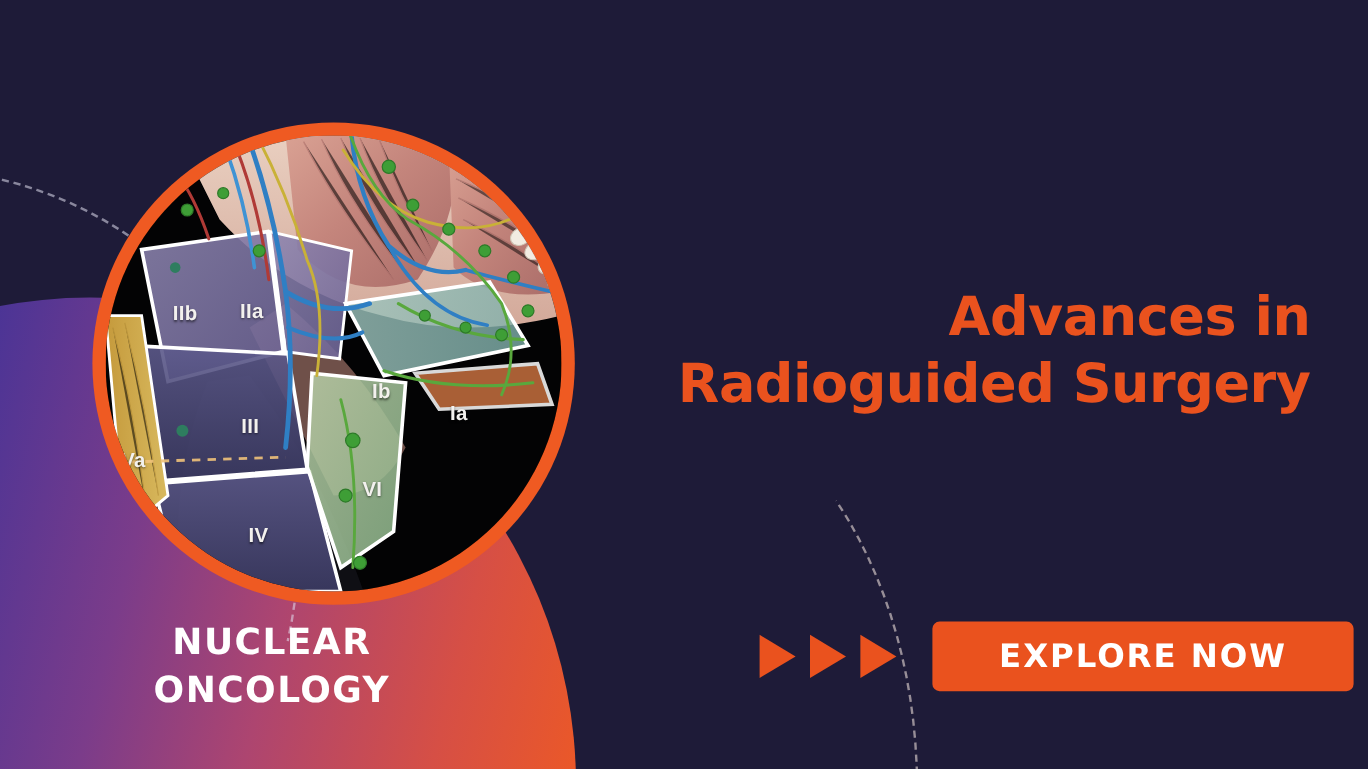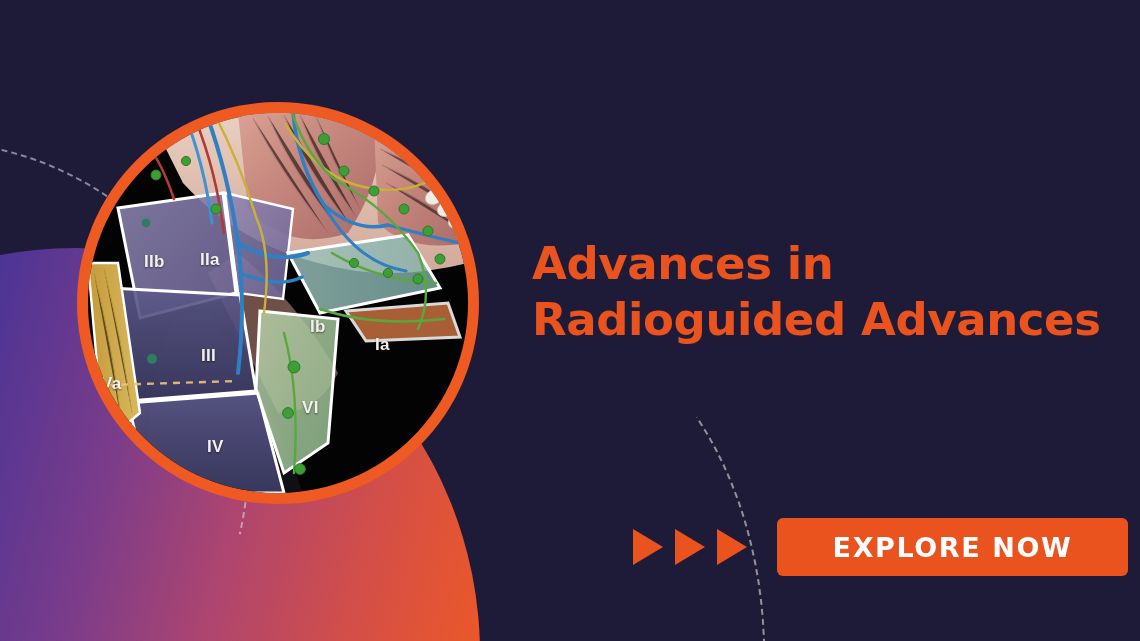--- a/index.html
+++ b/index.html
@@ -117,20 +117,21 @@
     color: #ea521e;
     font-size: 45px;
     line-height: 1.25;
     font-weight: 700;
     letter-spacing: -0.4px;
     font-family: "DejaVu Sans", sans-serif;
   }
   .headline .ln {
     display: block;
     white-space: nowrap;
+    text-align: right;
   }
 
   
   .kicker {
     position: absolute;
     left: 84px;
     top: 516px;
     width: 285px;
     text-align: center;
     color: #ffffff;
@@ -332,23 +333,27 @@
       <div class="lvl-label" style="left:287px; top:222px;">Ia</div>
       <div class="lvl-label" style="left:85px;  top:233px;margin-left:28px;">III</div>
       <div class="lvl-label" style="left:119px; top:324px;">IV</div>
       <div class="lvl-label" style="left:13px;  top:261px;">Va</div>
       <div class="lvl-label" style="left:180px; top:285px;margin-left:34px;">VI</div>
     </div>
   </div>
 
   <div class="headline">
     <span class="ln">Advances in</span>
-    <span class="ln">Radioguided Advances</span>
-  </div>
-
+    <span class="ln">Radioguided Surgery</span>
+  </div>
+
+  <div class="kicker">
+    <span class="ln">NUCLEAR</span>
+    <span class="ln">ONCOLOGY</span>
+  </div>
 
   <div class="cta-row">
     <div class="arrows">
       <span class="tri"></span>
       <span class="tri"></span>
       <span class="tri"></span>
     </div>
     <button class="cta-button">EXPLORE NOW</button>
   </div>
 

